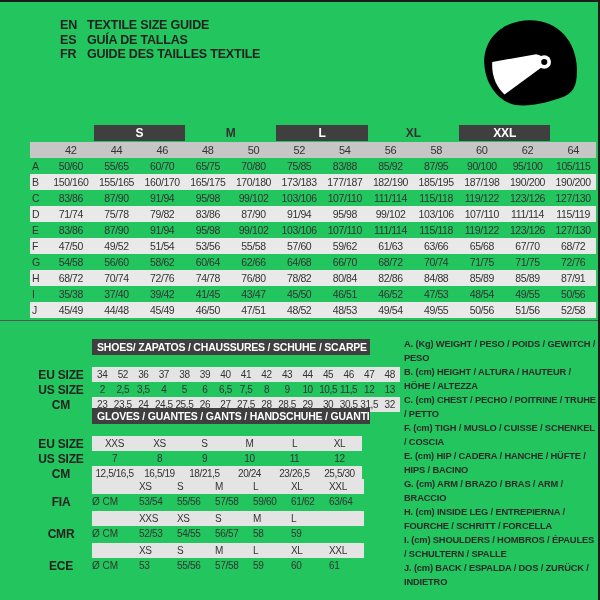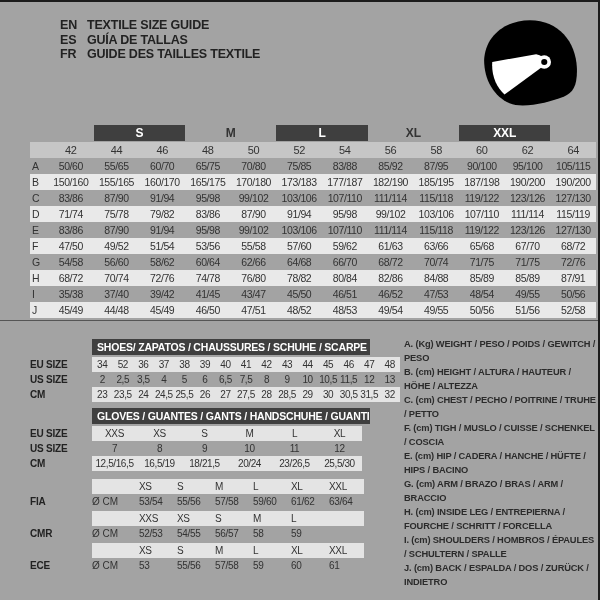--- a/index.html
+++ b/index.html
@@ -6,21 +6,21 @@
     --bar-dark:#3f3f3f;
     --sizes-gray:#c6c6c6;
     --stripe:#e9e9e9;
     --substripe:#e4e4e4;
     --txt:#333333;
     --border:#1c1c1c;
   }
   *{margin:0;padding:0;box-sizing:border-box;}
   html,body{background:#ffffff;}
   body{width:600px;height:600px;font-family:"Liberation Sans",sans-serif;color:var(--txt);}
-  .page{position:relative;width:600px;height:600px;background:#a3a3a3;overflow:hidden;
+  .page{position:relative;width:600px;height:600px;background:#22c55e;overflow:hidden;
         border-top:2px solid var(--border);border-right:2px solid var(--border);}
 
   
   .languages{position:absolute;left:60px;top:16px;}
   .lang-row{display:flex;font-weight:700;font-size:12.5px;line-height:14.6px;letter-spacing:-0.2px;color:#222;}
   .lang-code{width:27px;flex:0 0 27px;}
 
   
   .helmet-badge{position:absolute;left:478px;top:14px;width:104px;height:96px;}
   .helmet-badge svg{width:100%;height:100%;}
@@ -40,26 +40,26 @@
 
   .divider{position:absolute;left:0;top:318px;width:600px;height:1px;background:#555;}
 
   
   .subtable{position:absolute;left:30px;width:370px;}
   .shoes{top:337px;}
   .gloves{top:406px;}
   .helmets{top:477px;}
   .sub-title-bar{margin-left:62px;width:278px;height:16px;line-height:16px;background:var(--bar-dark);
                  color:#fff;font-weight:700;font-size:10.5px;letter-spacing:-0.2px;padding-left:5px;
-                 margin-bottom:2px;white-space:nowrap;overflow:hidden;}
+                 margin-bottom:12px;white-space:nowrap;overflow:hidden;}
   .sub-row{align-items:center;height:15px;}
   .shoes-grid{display:grid;grid-template-columns:62px repeat(15,1fr);}
   .gloves-grid{display:grid;grid-template-columns:62px repeat(6,45px);}
   .helmet-grid{display:grid;grid-template-columns:62px 44px repeat(6,38px);}
-  .sub-label{font-weight:700;font-size:10px;text-align:left;letter-spacing:-0.2px;color:#222;white-space:nowrap;}
+  .sub-label{font-weight:700;font-size:12px;text-align:center;letter-spacing:-0.2px;color:#222;white-space:nowrap;}
   .sub-cell{font-size:10px;letter-spacing:-0.4px;text-align:center;height:15px;line-height:15px;white-space:nowrap;}
   .h-prefix{font-size:10px;text-align:left;height:15px;line-height:15px;white-space:nowrap;}
   .h-cell{font-size:10px;letter-spacing:-0.3px;text-align:left;padding-left:3px;height:15px;line-height:15px;white-space:nowrap;}
   .sgray{background:var(--substripe);}
 
   
   .legend{position:absolute;left:404px;top:335px;width:192px;}
   .legend-item{font-size:9.3px;font-weight:700;line-height:14px;letter-spacing:-0.15px;color:#2b2b2b;}
 </style>
 </head>

